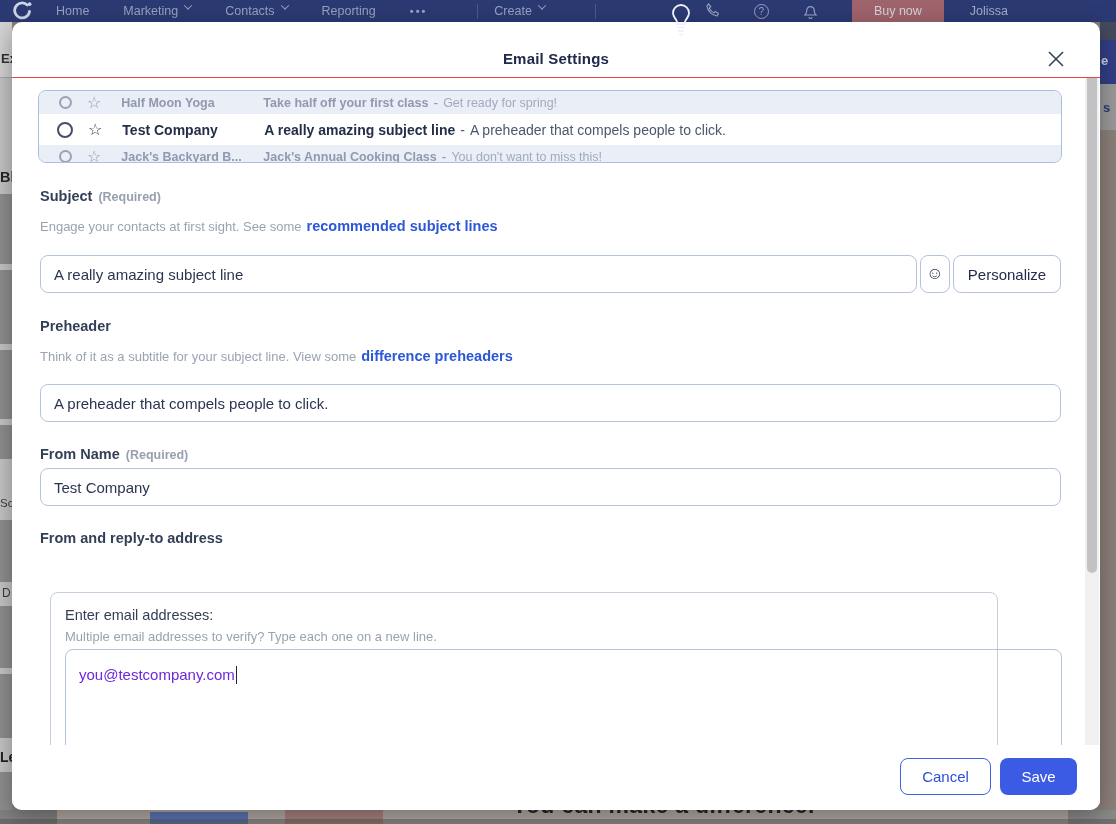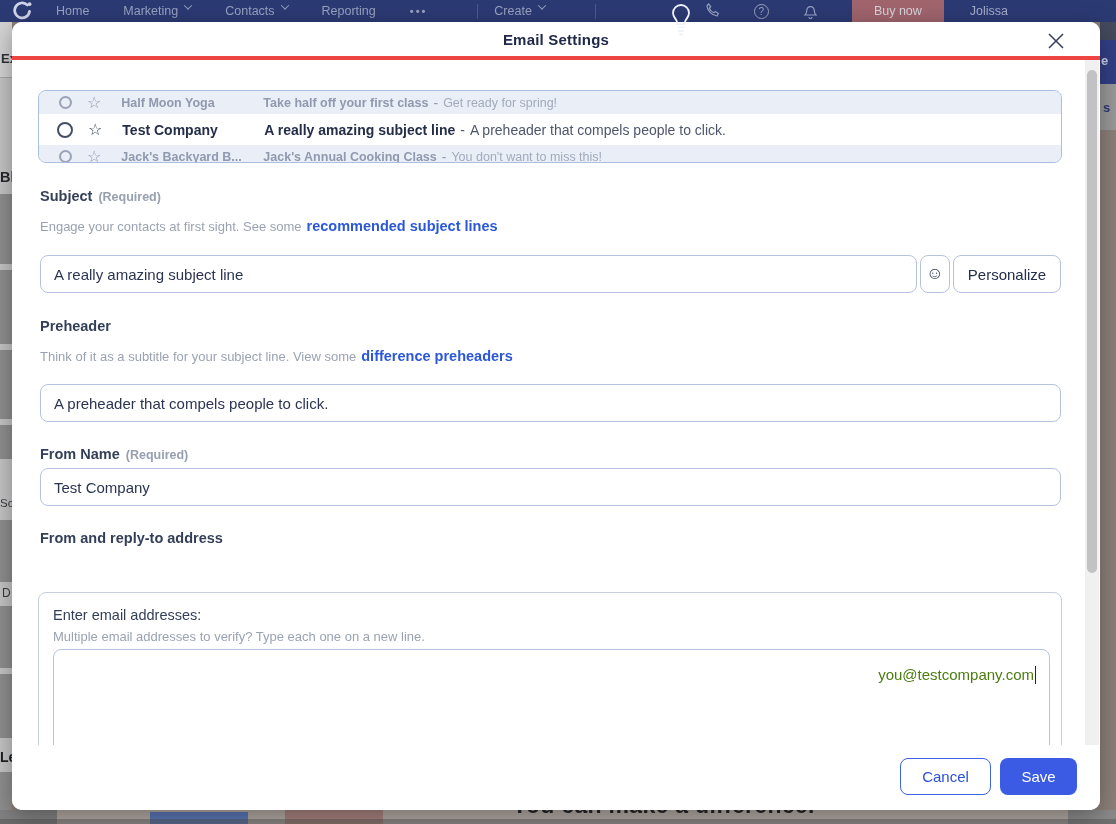--- a/index.html
+++ b/index.html
@@ -39,22 +39,22 @@
   .bb-shade { position:absolute; left:0; top:9px; width:1116px; height:5px; background:rgba(80,80,80,.45); }
   .bigline { position:absolute; left:512px; top:792px; font-size:23px; font-weight:bold;
     color:#26262a; letter-spacing:.3px; z-index:3; white-space:nowrap; }
 
   
   .bulb { position:absolute; left:668px; top:0; width:26px; height:40px; z-index:40; }
 
   
   .modal { position:absolute; left:12px; top:22px; width:1088px; height:788px; background:#fff;
     border-radius:10px; z-index:10; overflow:hidden; box-shadow:0 6px 24px rgba(0,0,0,.35); }
-  .m-header { position:absolute; left:0; top:0; width:100%; height:38px; background:#fff; z-index:6;
-    border-bottom:4px solid #ef4444; display:flex; align-items:center; justify-content:center; }
+  .m-header { position:absolute; left:0; top:18px; width:100%; height:38px; background:#fff; z-index:6;
+    border-bottom:1px solid #ef4444; display:flex; align-items:center; justify-content:center; }
   .m-title { font-size:15px; font-weight:bold; color:#20294a; letter-spacing:.2px; }
   .m-close { position:absolute; right:34px; top:9px; width:20px; height:20px; cursor:pointer; }
 
   
   .preview { position:absolute; left:26px; top:68px; width:1024px; height:73px;
     border:1px solid #a9bfe0; border-radius:8px; overflow:hidden; background:#e9eef7; }
   .prow { position:relative; width:100%; }
   .prow.dim { background:#e9eef7; height:23px; }
   .prow.focus { background:#ffffff; height:31px; }
   .prow .inner { position:absolute; left:0; top:0; width:100%; height:100%; display:flex; align-items:center; }
@@ -80,26 +80,26 @@
   .freq { font-size:12.5px; color:#97a0b0; margin-left:6px; }
   .fhelp { position:absolute; left:28px; font-size:13px; color:#9aa3b2; }
   .flink { font-size:14.5px; font-weight:bold; color:#2b57d8; cursor:pointer; margin-left:5px; }
   .tinput { position:absolute; height:38px; border:1px solid #b6c3de; border-radius:8px;
     font-family:"Liberation Sans",sans-serif; font-size:15px; color:#2b3552; padding:0 13px; background:#fff; outline:none; }
   .sq-btn { position:absolute; height:38px; border:1px solid #b6c3de; border-radius:8px; background:#fff;
     display:flex; align-items:center; justify-content:center; cursor:pointer; }
   .smiley { font-size:17px; color:#323c59; }
   .pers { font-size:15px; color:#232d4d; }
 
-  .emailbox { position:absolute; left:26px; top:570px; width:1024px; height:210px;
-    border:1px solid #c6cfdd; border-radius:8px; background:#fff;text-align:right; }
+  .emailbox { position:absolute; left:38px; top:570px; width:948px; height:210px;
+    border:1px solid #c6cfdd; border-radius:8px; background:#fff; }
   .eb-label { position:absolute; left:14px; top:14px; font-size:14.5px; color:#333f57; }
   .eb-help { position:absolute; left:14px; top:36px; font-size:13px; color:#9aa3b2; }
   .eb-area { position:absolute; left:14px; top:56px; width:997px; height:150px; border:1px solid #b6c3de;
-    border-radius:8px; padding:16px 13px; font-size:15px; color:#4d7c0f; cursor:text; }
+    border-radius:8px; padding:16px 13px; font-size:15px; color:#6d28d9; cursor:text; }
   .caret { display:inline-block; width:1px; height:18px; background:#1f2538; vertical-align:-4px; margin-left:1px; }
 
   .m-footer { position:absolute; left:0; bottom:0; width:100%; height:65px; background:#fff; z-index:6; }
   .btn { position:absolute; top:13px; height:37px; border-radius:8px; font-size:15px;
     display:flex; align-items:center; justify-content:center; cursor:pointer;
     font-family:"Liberation Sans",sans-serif; }
   .btn-cancel { right:109px; width:91px; background:#fff; border:1.5px solid #3f62e3; color:#2b50d8; }
   .btn-save { right:23px; width:77px; background:#3b5be5; border:none; color:#fff; }
 
   .sbar-track { position:absolute; right:1px; top:38px; width:14px; height:685px; background:#f0f0f0; z-index:5; }

